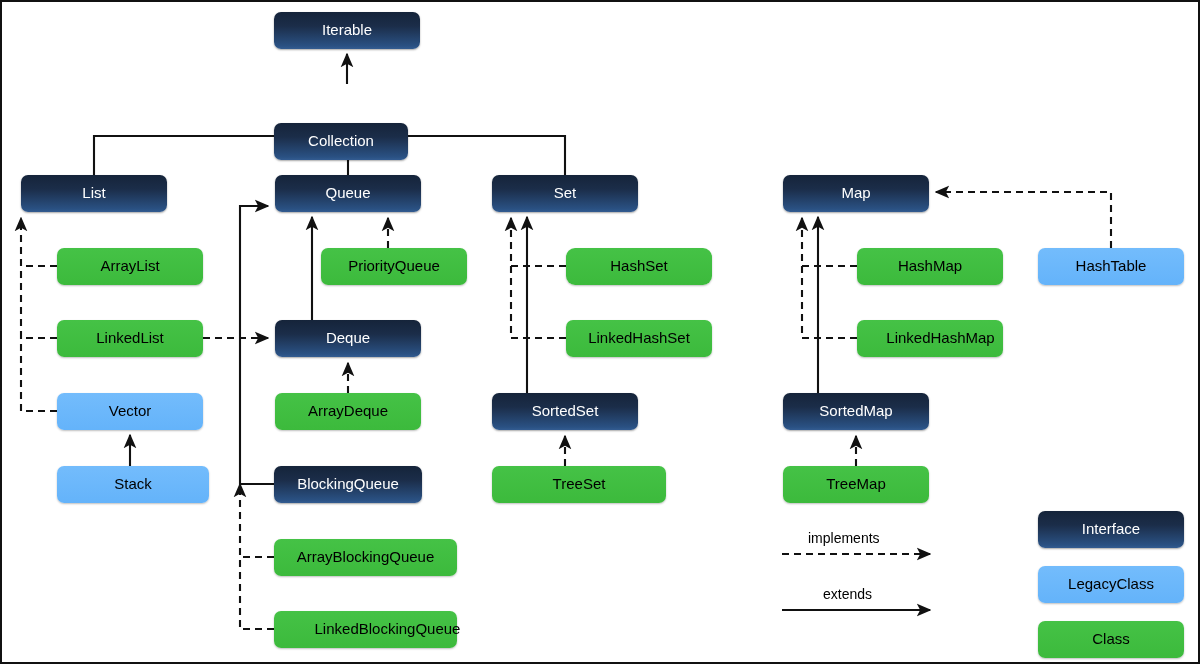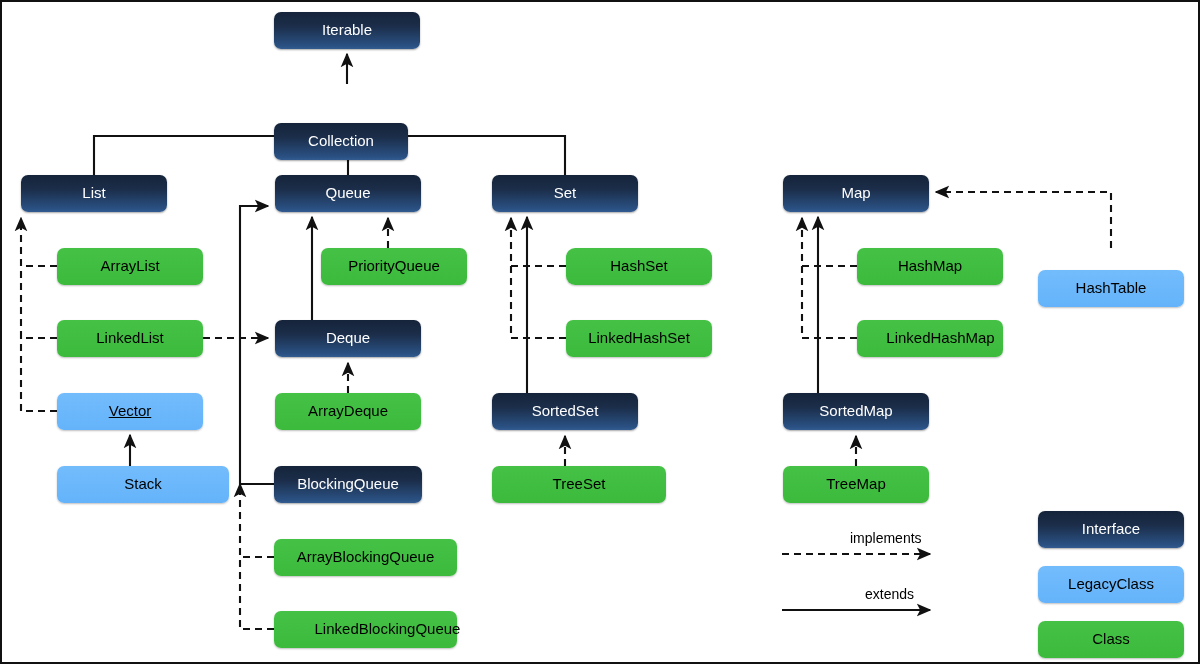--- a/index.html
+++ b/index.html
@@ -56,21 +56,20 @@
     color: #000000;
     font-size: 15px;
     box-shadow: 0 1px 2px rgba(0,0,0,0.25);
   }
   .legend-label {
     position: absolute;
     font-size: 14px;
     color: #000000;
     white-space: nowrap;
     user-select: none;
-    margin-left: 42px;
   }
 </style>
 </head>
 <body>
 
 <div id="canvas">
 
   <svg class="edges" viewBox="0 0 1200 664" xmlns="http://www.w3.org/2000/svg">
     <defs>
       <marker id="arrow-solid" viewBox="0 0 10 10" refX="9" refY="5" markerWidth="7" markerHeight="7" orient="auto-start-reverse">
@@ -157,48 +156,48 @@
       </div>
       <div class="node node-class" style="left: 319px; top: 246px; width: 146px; height: 37px;">
         <span>PriorityQueue</span>
       </div>
       <div class="node node-class" style="left: 564px; top: 246px; width: 146px; height: 37px; border-radius: 9px;">
         <span>HashSet</span>
       </div>
       <div class="node node-class" style="left: 855px; top: 246px; width: 146px; height: 37px;">
         <span>HashMap</span>
       </div>
-      <div class="node node-legacy" style="left: 1036px; top: 246px; width: 146px; height: 37px; margin-top: 22px;">
+      <div class="node node-legacy" style="left: 1036px; top: 246px; width: 146px; height: 37px;">
         <span>HashTable</span>
       </div>
       <div class="node node-class" style="left: 55px; top: 318px; width: 146px; height: 37px;">
         <span>LinkedList</span>
       </div>
       <div class="node node-interface" style="left: 273px; top: 318px; width: 146px; height: 37px;">
         <span>Deque</span>
       </div>
       <div class="node node-class" style="left: 564px; top: 318px; width: 146px; height: 37px;">
         <span>LinkedHashSet</span>
       </div>
       <div class="node node-class" style="left: 855px; top: 318px; width: 146px; height: 37px; padding-left: 21px;">
         <span>LinkedHashMap</span>
       </div>
-      <div class="node node-legacy" style="left: 55px; top: 391px; width: 146px; height: 37px; text-decoration: underline;">
+      <div class="node node-legacy" style="left: 55px; top: 391px; width: 146px; height: 37px;">
         <span>Vector</span>
       </div>
       <div class="node node-class" style="left: 273px; top: 391px; width: 146px; height: 37px;">
         <span>ArrayDeque</span>
       </div>
       <div class="node node-interface" style="left: 490px; top: 391px; width: 146px; height: 37px;">
         <span>SortedSet</span>
       </div>
       <div class="node node-interface" style="left: 781px; top: 391px; width: 146px; height: 37px;">
         <span>SortedMap</span>
       </div>
-      <div class="node node-legacy" style="left: 55px; top: 464px; width: 172px; height: 37px;">
+      <div class="node node-legacy" style="left: 55px; top: 464px; width: 152px; height: 37px;">
         <span>Stack</span>
       </div>
       <div class="node node-interface" style="left: 272px; top: 464px; width: 148px; height: 37px;">
         <span>BlockingQueue</span>
       </div>
       <div class="node node-class" style="left: 490px; top: 464px; width: 174px; height: 37px;">
         <span>TreeSet</span>
       </div>
       <div class="node node-class" style="left: 781px; top: 464px; width: 146px; height: 37px;">
         <span>TreeMap</span>

